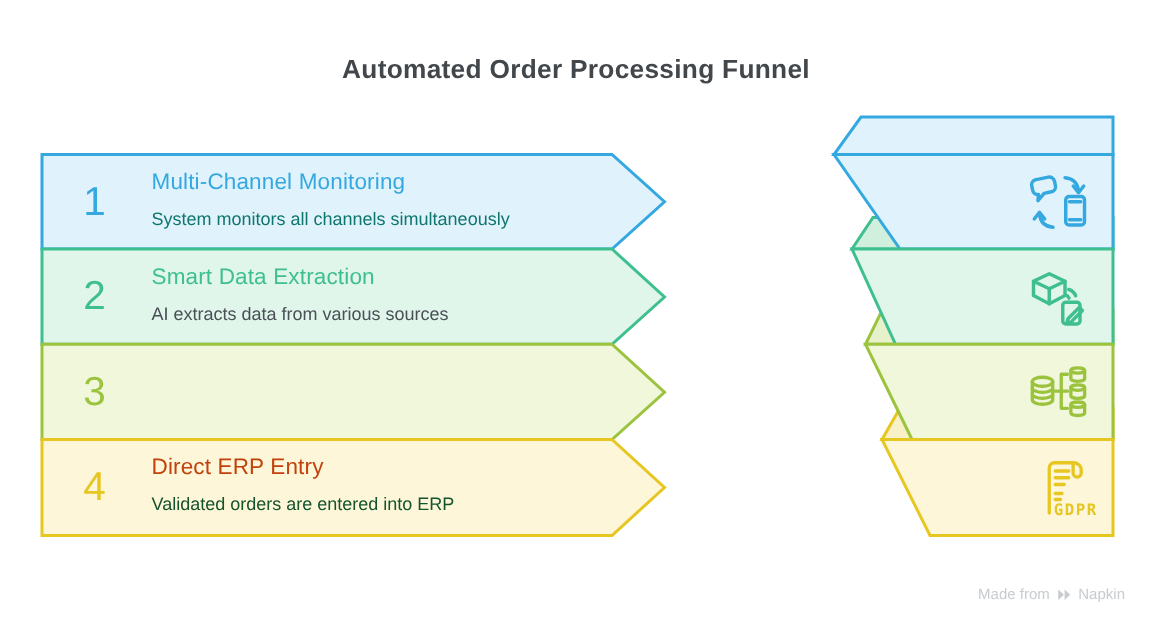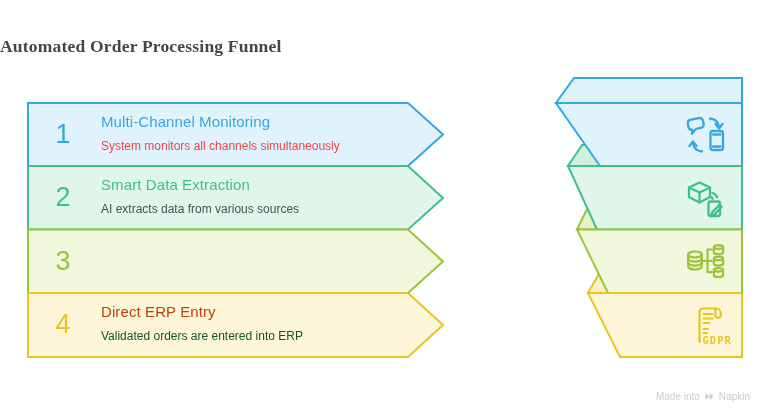--- a/index.html
+++ b/index.html
@@ -1,22 +1,22 @@
 <!DOCTYPE html>
 <html><head>
 <meta charset="utf-8">
 <style>
   html,body { margin:0; padding:0; background:#fff; }
   .canvas {
     position:relative; width:768px; height:416px; background:#ffffff;
     font-family:"Liberation Sans", sans-serif; overflow:hidden;
   }
   .diagram-title {
-    position:absolute; top:36px; left:0; width:768px; 
-    font-size:17.5px; font-weight:bold; letter-spacing:0.2px; margin:0;font-family:Liberation Serif, serif;
+    position:absolute; top:36px; left:0; width:768px; text-align:center;
+    font-size:17.5px; font-weight:bold; letter-spacing:0.2px; margin:0;
   }
   svg.shapes { position:absolute; left:0; top:0; }
   .step-label { position:absolute; left:28px; width:380px; height:63.5px; }
   .step-num {
     position:absolute; left:0; top:0; width:70px; height:100%;
     display:flex; align-items:center; justify-content:center;
     font-size:27px; font-weight:400;
   }
   .step-title { position:absolute; left:73px; top:10px; font-size:15px; font-weight:500; letter-spacing:0.1px; }
   .step-sub   { position:absolute; left:73px; top:36px; font-size:12px; }
@@ -48,21 +48,21 @@
       <polygon points="568,166 742,166 742,229.5 597,229.5" fill="#E0F6EB" stroke="#3FBF90"></polygon>
       <polygon points="600,272 742,272 742,293 588,293" fill="#F8F0C6" stroke="#E6C621"></polygon>
       <polygon points="577,229.5 742,229.5 742,293 608,293" fill="#F0F7DB" stroke="#9CC33D"></polygon>
       <polygon points="588,293 742,293 742,357 620,357" fill="#FDF6D8" stroke="#E6C621"></polygon>
     </g>
   </svg>
 
   <div class="step-label" style="top:103px">
     <div class="step-num" style="color: rgb(53, 168, 224);">1</div>
     <div class="step-title" style="color: rgb(53, 168, 224);">Multi-Channel Monitoring</div>
-    <div class="step-sub" style="color: #ef4444;">System monitors all channels simultaneously</div>
+    <div class="step-sub" style="color: #0f766e;">System monitors all channels simultaneously</div>
   </div>
   <div class="step-label" style="top:166px">
     <div class="step-num" style="color: rgb(63, 191, 144);">2</div>
     <div class="step-title" style="color: rgb(63, 191, 144); text-align: center;">Smart Data Extraction</div>
     <div class="step-sub" style="color: rgb(74, 80, 86);">AI extracts data from various sources</div>
   </div>
   <div class="step-label" style="top:229.5px">
     <div class="step-num" style="color: rgb(156, 195, 61);">3</div>
   </div>
   <div class="step-label" style="top:293px">
@@ -122,21 +122,21 @@
       <g fill="none" stroke-width="2.2" stroke-linecap="round" stroke-linejoin="round" stroke="#E6C621">
         <path d="M12.5,40 V10 a3.5,3.5 0 0 1 3.5,-3.5 h13"></path>
         <path d="M29,6.5 a4.8,4.8 0 0 1 4.8,4.8 v2 a2.7,2.7 0 1 1 -5.4,0 V6.5"></path>
         <path d="M16.5,12 h9 M16.5,16.5 h9 M16.5,21 h6 M16.5,27 h4.5 M16.5,31 h3.5"></path>
       </g>
       <text x="15.5" y="41.5" font-size="10.5" font-weight="bold" letter-spacing="1" font-family="DejaVu Sans Mono, monospace" stroke="none" fill="#E6C621">GDPR</text>
     </svg>
   </div>
 
   <div class="watermark" style="color: rgb(200, 204, 207);">
-    <span>Made into</span>
+    <span>Made from</span>
     <svg width="11" height="11" viewBox="0 0 11 11">
       <g fill="#C8CCCF">
         <path d="M1.5,2 L5.3,5.5 1.5,9 Z"></path>
         <path d="M5.7,2 L9.5,5.5 5.7,9 Z"></path>
       </g>
     </svg>
     <span>Napkin</span>
   </div>
 
 </div>

